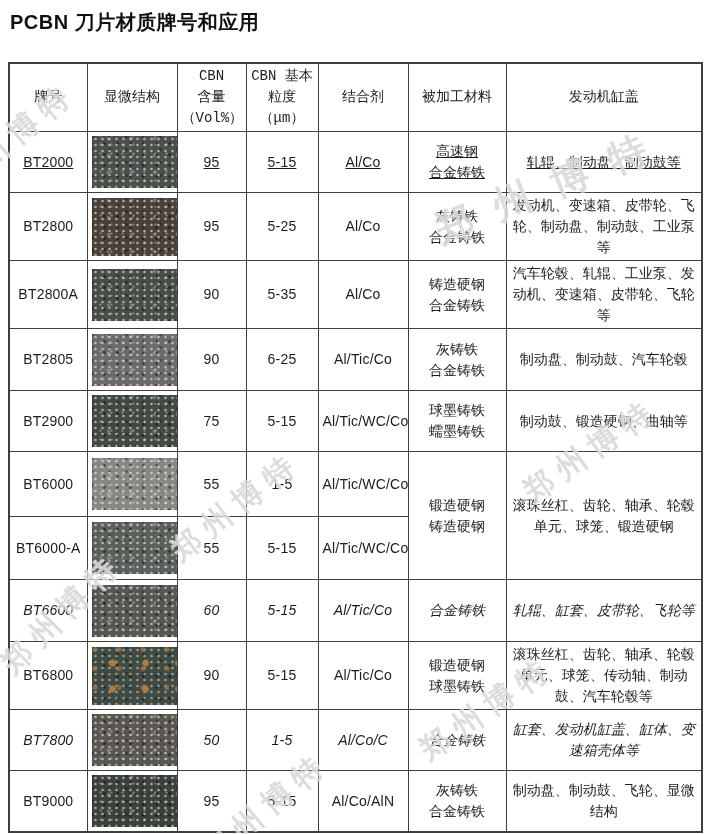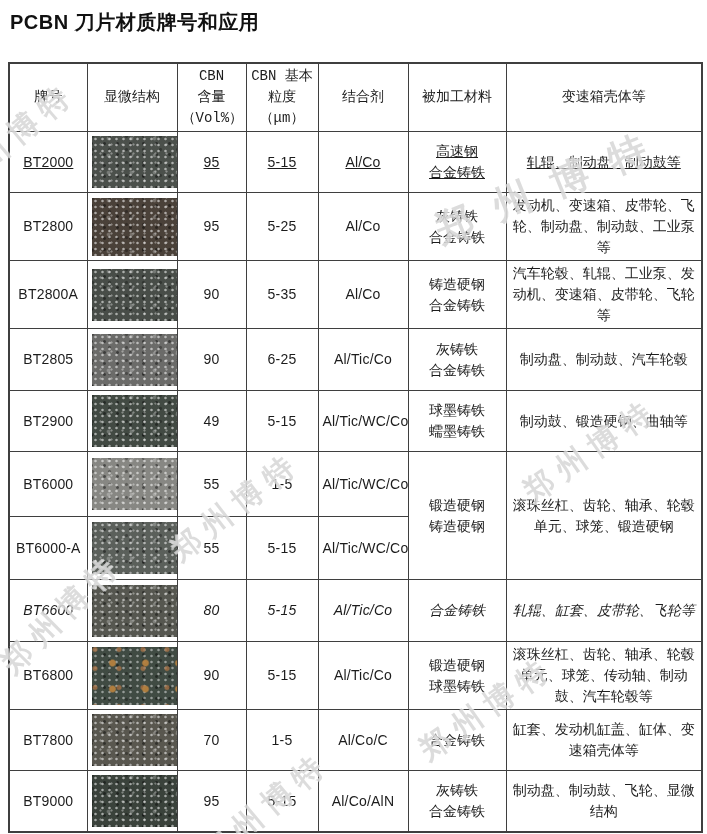--- a/index.html
+++ b/index.html
@@ -18,21 +18,21 @@
              font-weight:normal;white-space:pre-line;line-height:1.5;}
   th.hdr{line-height:1.45;font-family:Liberation Mono, monospace;}
   td.latin{font-family:"Liberation Sans",sans-serif;letter-spacing:.2px;}
   td.apps{text-align:left;padding:4px 8px;line-height:1.6;}
 
   
   tr.hrow{height:62px;}
   tr.r0{height:61px;text-decoration:underline;} tr.r1{height:67px;} tr.r2{height:65px;}
   tr.r3{height:62px;} tr.r4{height:58px;} tr.r5{height:65px;}
   tr.r6{height:63px;} tr.r7{height:62px;font-style:italic;} tr.r8{height:67px;}
-  tr.r9{height:59px;} tr.r10{height:45px;}
+  tr.r9{height:59px;font-style:italic;} tr.r10{height:45px;}
 
   
   .micro{width:86px;height:52px;margin:2px auto;
     background-image:
       radial-gradient(circle,rgba(255,255,255,.55) .8px,transparent 1.7px),
       radial-gradient(circle,rgba(255,255,255,.35) .7px,transparent 1.5px),
       radial-gradient(circle,rgba(0,0,0,.45) .9px,transparent 1.9px),
       radial-gradient(circle,rgba(0,0,0,.30) 1px,transparent 2.1px),
       radial-gradient(circle,rgba(255,255,255,.25) 1.2px,transparent 2.4px);
     background-size:7px 6px,11px 9px,13px 11px,17px 13px,23px 17px;
@@ -91,21 +91,21 @@
       <th class="hdr">牌号</th>
       <th class="hdr">显微结构</th>
       <th class="hdr">CBN
 含量
 （Vol%）</th>
       <th class="hdr">CBN 基本
 粒度
 （μm）</th>
       <th class="hdr">结合剂</th>
       <th class="hdr">被加工材料</th>
-      <th class="hdr">变速箱壳体等</th>
+      <th class="hdr">发动机缸盖</th>
     </tr>
 
     <tr class="r0">
       <td class="latin">BT2000</td>
       <td><div class="micro" style="background-color: rgb(75, 80, 75);"></div></td>
       <td class="latin">95</td>
       <td class="latin">5-15</td>
       <td class="latin">Al/Co</td>
       <td>高速钢
 合金铸铁</td>
@@ -141,21 +141,21 @@
       <td class="latin">6-25</td>
       <td class="latin">Al/Tic/Co</td>
       <td>灰铸铁
 合金铸铁</td>
       <td class="apps">制动盘、制动鼓、汽车轮毂</td>
     </tr>
 
     <tr class="r4">
       <td class="latin">BT2900</td>
       <td><div class="micro" style="background-color: rgb(66, 74, 67);"></div></td>
-      <td class="latin">49</td>
+      <td class="latin">75</td>
       <td class="latin">5-15</td>
       <td class="latin">Al/Tic/WC/Co</td>
       <td>球墨铸铁
 蠕墨铸铁</td>
       <td class="apps">制动鼓、锻造硬钢、曲轴等</td>
     </tr>
 
     <tr class="r5">
       <td class="latin">BT6000</td>
       <td><div class="micro" style="background-color: rgb(135, 135, 131);"></div></td>
@@ -171,42 +171,42 @@
       <td class="latin">BT6000-A</td>
       <td><div class="micro" style="background-color: rgb(91, 96, 91);"></div></td>
       <td class="latin">55</td>
       <td class="latin">5-15</td>
       <td class="latin">Al/Tic/WC/Co</td>
     </tr>
 
     <tr class="r7">
       <td class="latin">BT6600</td>
       <td><div class="micro" style="background-color: rgb(86, 87, 80);"></div></td>
-      <td class="latin">80</td>
+      <td class="latin">60</td>
       <td class="latin">5-15</td>
       <td class="latin">Al/Tic/Co</td>
       <td>合金铸铁</td>
       <td class="apps">轧辊、缸套、皮带轮、飞轮等</td>
     </tr>
 
     <tr class="r8">
       <td class="latin">BT6800</td>
       <td><div class="micro spots" style="background-color: rgb(64, 75, 67);"></div></td>
       <td class="latin">90</td>
       <td class="latin">5-15</td>
       <td class="latin">Al/Tic/Co</td>
       <td>锻造硬钢
 球墨铸铁</td>
       <td class="apps">滚珠丝杠、齿轮、轴承、轮毂单元、球笼、传动轴、制动鼓、汽车轮毂等</td>
     </tr>
 
     <tr class="r9">
       <td class="latin">BT7800</td>
       <td><div class="micro" style="background-color: rgb(89, 87, 79);"></div></td>
-      <td class="latin">70</td>
+      <td class="latin">50</td>
       <td class="latin">1-5</td>
       <td class="latin">Al/Co/C</td>
       <td>合金铸铁</td>
       <td class="apps">缸套、发动机缸盖、缸体、变速箱壳体等</td>
     </tr>
 
     <tr class="r10">
       <td class="latin">BT9000</td>
       <td><div class="micro" style="background-color: rgb(58, 66, 59);"></div></td>
       <td class="latin">95</td>

